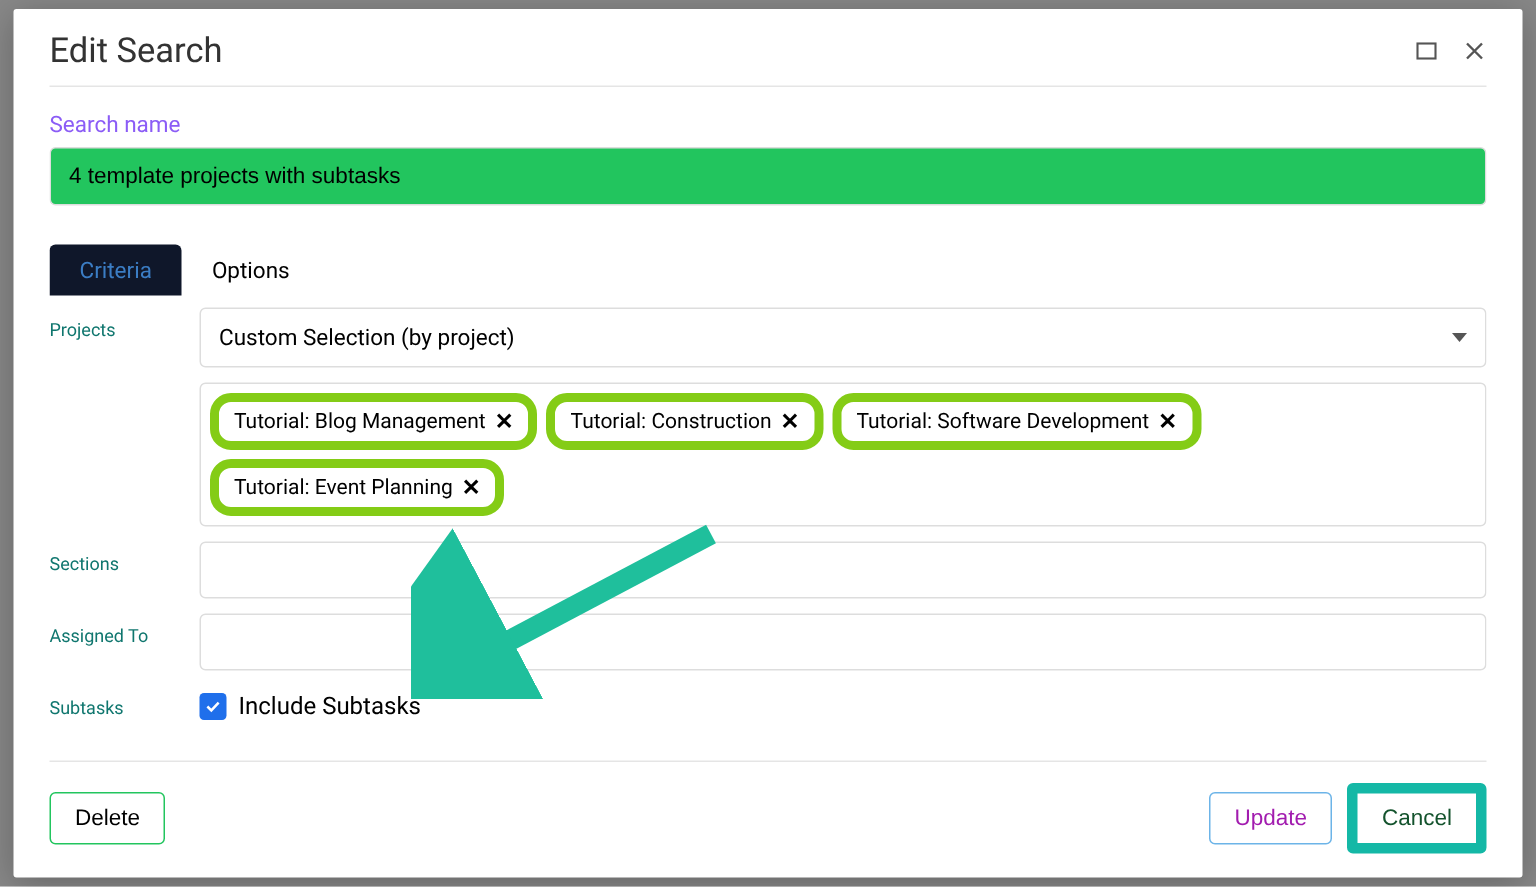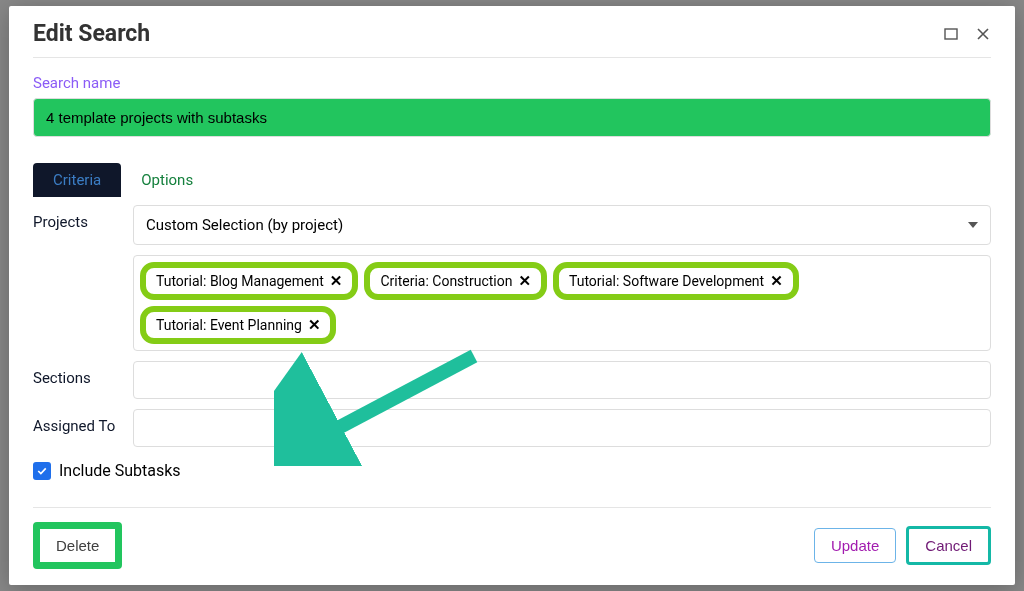--- a/index.html
+++ b/index.html
@@ -1,50 +1,50 @@
 <!DOCTYPE html>
 <html><head>
   <meta charset="utf-8">
   <style>
     body { margin:0; font-family:-apple-system,BlinkMacSystemFont,"Segoe UI",Roboto,Arial,sans-serif; background:#888; width:1024px; height:591px; overflow:hidden }
     .modal { position:absolute; top:6px; left:9px; right:9px; bottom:6px; background:#fff; border-radius:2px; box-shadow:0 4px 24px rgba(0,0,0,.25); padding:0 24px 16px; box-sizing:border-box; display:flex; flex-direction:column }
     .modal-header { display:flex; align-items:center; padding-top:14px; padding-bottom:10px; border-bottom:1px solid #e5e5e5 }
-    .modal-title { font-size:23px; font-weight:700; color:#333; flex:1 }
+    .modal-title { font-size:23px; font-weight:400; color:#333; flex:1 }
     .header-icons { display:flex; gap:16px; align-items:center }
     .header-icons span { width:16px; height:16px; display:flex; align-items:center; justify-content:center; cursor:pointer; color:#555 }
     .body { padding-top:16px; flex:1; overflow:auto }
     .label-block { font-size:15px; color:#8b5cf6; margin-bottom:6px }
     .text-input { width:100%; box-sizing:border-box; border:1px solid #ddd; border-radius:4px; padding:10px 12px; font-size:15px; background:#22c55e }
     .tabs { display:flex; margin-top:26px; margin-bottom:8px }
     .tab { padding:8px 20px; font-size:15px; border-top-left-radius:4px; border-top-right-radius:4px; cursor:pointer }
     .tab.active { background:#0f172a; color:#3b7dc4 }
-    .tab.inactive { color:#15803d }
+    .tab.inactive { color:#000000 }
     .form-row { display:flex; align-items:flex-start; margin-bottom:10px }
-    .form-row .row-label { width:100px; flex-shrink:0; font-size:15px; color:#0f172a; padding-top:8px }
+    .form-row .row-label { width:100px; flex-shrink:0; font-size:12px; color:#0f766e; padding-top:8px }
     .row-field { flex:1 }
     .select-box { width:100%; box-sizing:border-box; border:1px solid #ddd; border-radius:4px; padding:10px 12px; font-size:15px; display:flex; align-items:center; justify-content:space-between; cursor:pointer; background:#fff }
     .caret-down { width:0; height:0; border-left:5px solid transparent; border-right:5px solid transparent; border-top:6px solid #555 }
     .chips-box { border:1px solid #ddd; border-radius:4px; padding:6px; display:flex; flex-wrap:wrap; gap:6px }
     .chip { display:inline-flex; align-items:center; gap:6px; border:6px solid #84cc16; border-radius:14px; padding:4px 10px; font-size:14px; background:#fff }
     .chip .chip-x { font-weight:bold; cursor:pointer; font-size:15px }
     .empty-box { border:1px solid #ddd; border-radius:4px; height:36px; background:#fff }
     .check-row { display:flex; align-items:center; gap:8px; padding-top:4px }
     .chk { width:18px; height:18px; border-radius:3px; background:#1f6feb; display:inline-flex; align-items:center; justify-content:center; cursor:pointer }
     .chk svg { width:12px; height:12px }
     .radio-row { display:flex; align-items:center; gap:28px; padding-top:4px }
     .radio { display:inline-flex; align-items:center; gap:8px; cursor:pointer }
     .radio-dot { width:16px; height:16px; border:2px solid #888; border-radius:50%; display:inline-flex; align-items:center; justify-content:center }
     .radio-dot.sel { border-color:#1f6feb }
     .radio-dot.sel::after { content:""; width:8px; height:8px; background:#1f6feb; border-radius:50% }
     .footer { border-top:1px solid #e5e5e5; padding-top:14px; display:flex; align-items:center }
     .btn { padding:8px 16px; border-radius:4px; font-size:15px; cursor:pointer; background:#fff }
-    .btn-delete { border:7px solid #22c55e; color:#404040 }
+    .btn-delete { border:1px solid #22c55e; color:#000000 }
     .spacer { flex:1 }
     .btn-update { border:1px solid #6cb4e8; color:#a21caf; margin-right:10px }
-    .btn-cancel { border:3px solid #14b8a6; color:#701a75 }
+    .btn-cancel { border:7px solid #14b8a6; color:#14532d }
     
     .arrow-svg { position:absolute; top:330px; left:265px; width:220px; height:130px; pointer-events:none }
   </style>
 </head>
 <body>
 
 <div class="modal">
 
   <div class="modal-header">
     <div class="modal-title">Edit Search</div>
@@ -84,21 +84,21 @@
 
     <div class="form-row">
       <div class="row-label"></div>
       <div class="row-field">
         <div class="chips-box">
           <span class="chip">
               <span>Tutorial: Blog Management</span>
               <span class="chip-x">✕</span>
             </span>
           <span class="chip">
-              <span>Criteria: Construction</span>
+              <span>Tutorial: Construction</span>
               <span class="chip-x">✕</span>
             </span>
           <span class="chip">
               <span>Tutorial: Software Development</span>
               <span class="chip-x">✕</span>
             </span>
           <span class="chip">
               <span>Tutorial: Event Planning</span>
               <span class="chip-x">✕</span>
             </span>
@@ -115,20 +115,21 @@
 
 
     <div class="form-row">
       <div class="row-label">Assigned To</div>
       <div class="row-field">
           <div class="empty-box"></div>
         </div>
     </div>
 
     <div class="form-row">
+      <div class="row-label">Subtasks</div>
       <div class="row-field">
         <div class="check-row">
           <span class="chk">
             <svg viewBox="0 0 16 16">
                 <path d="M3 8 L6.5 11.5 L13 4.5" stroke="#fff" stroke-width="2.2" fill="none"></path>
               </svg>
           </span>
           <span>Include Subtasks</span>
         </div>
       </div>

